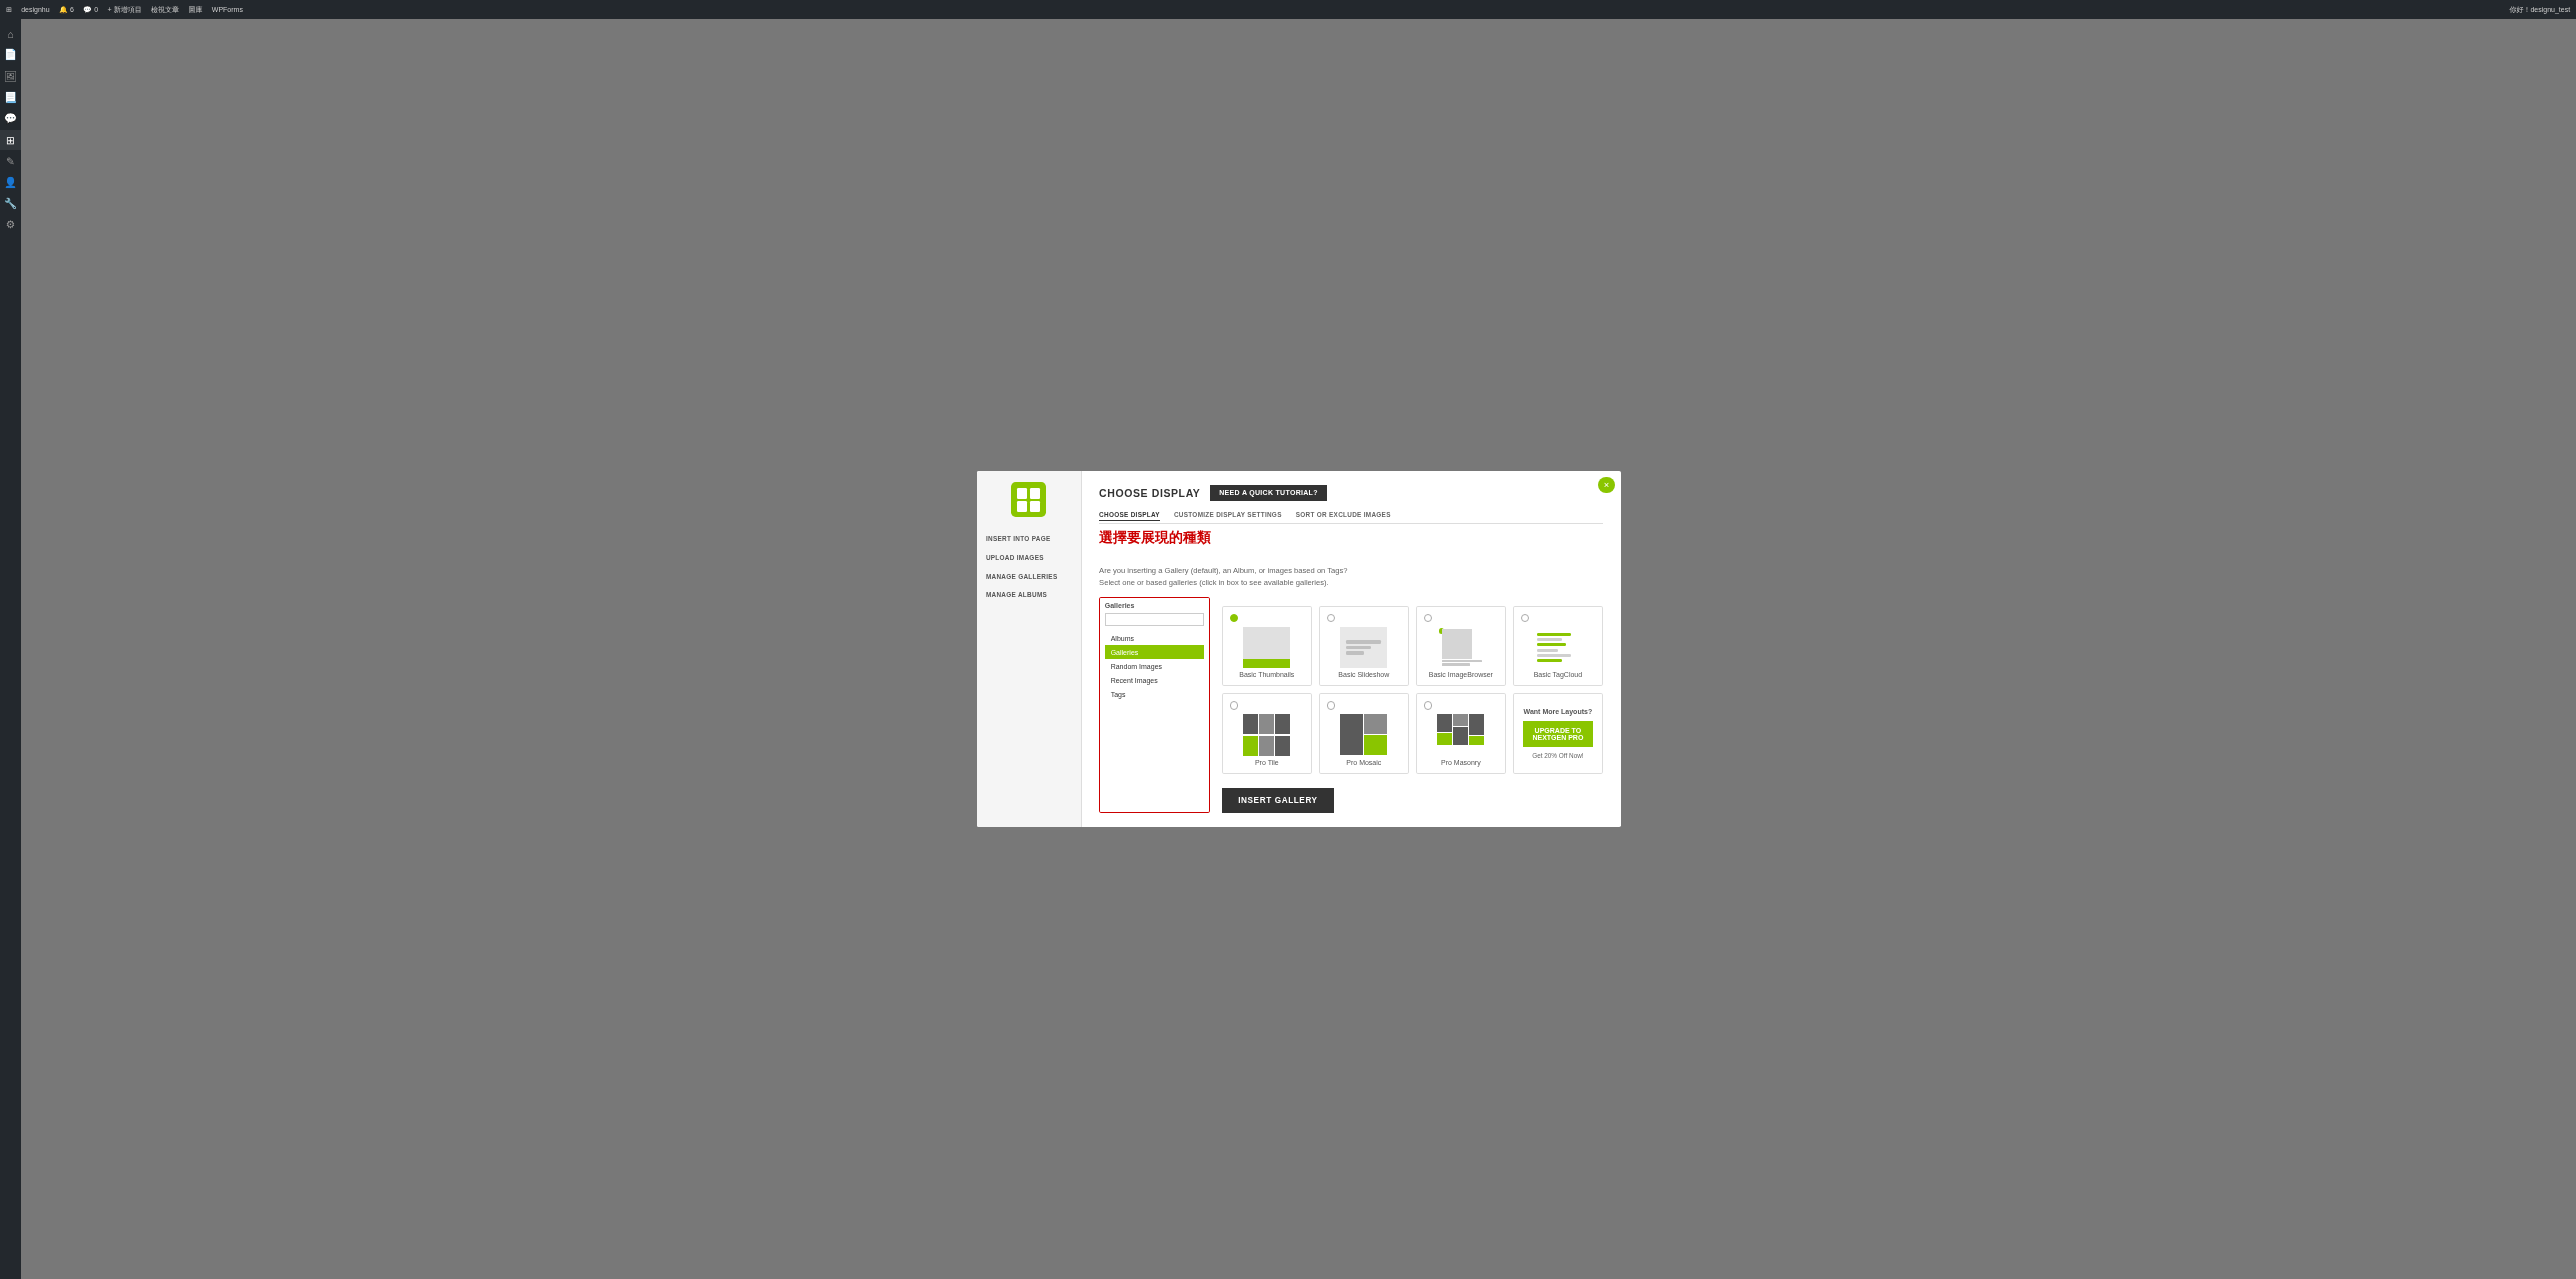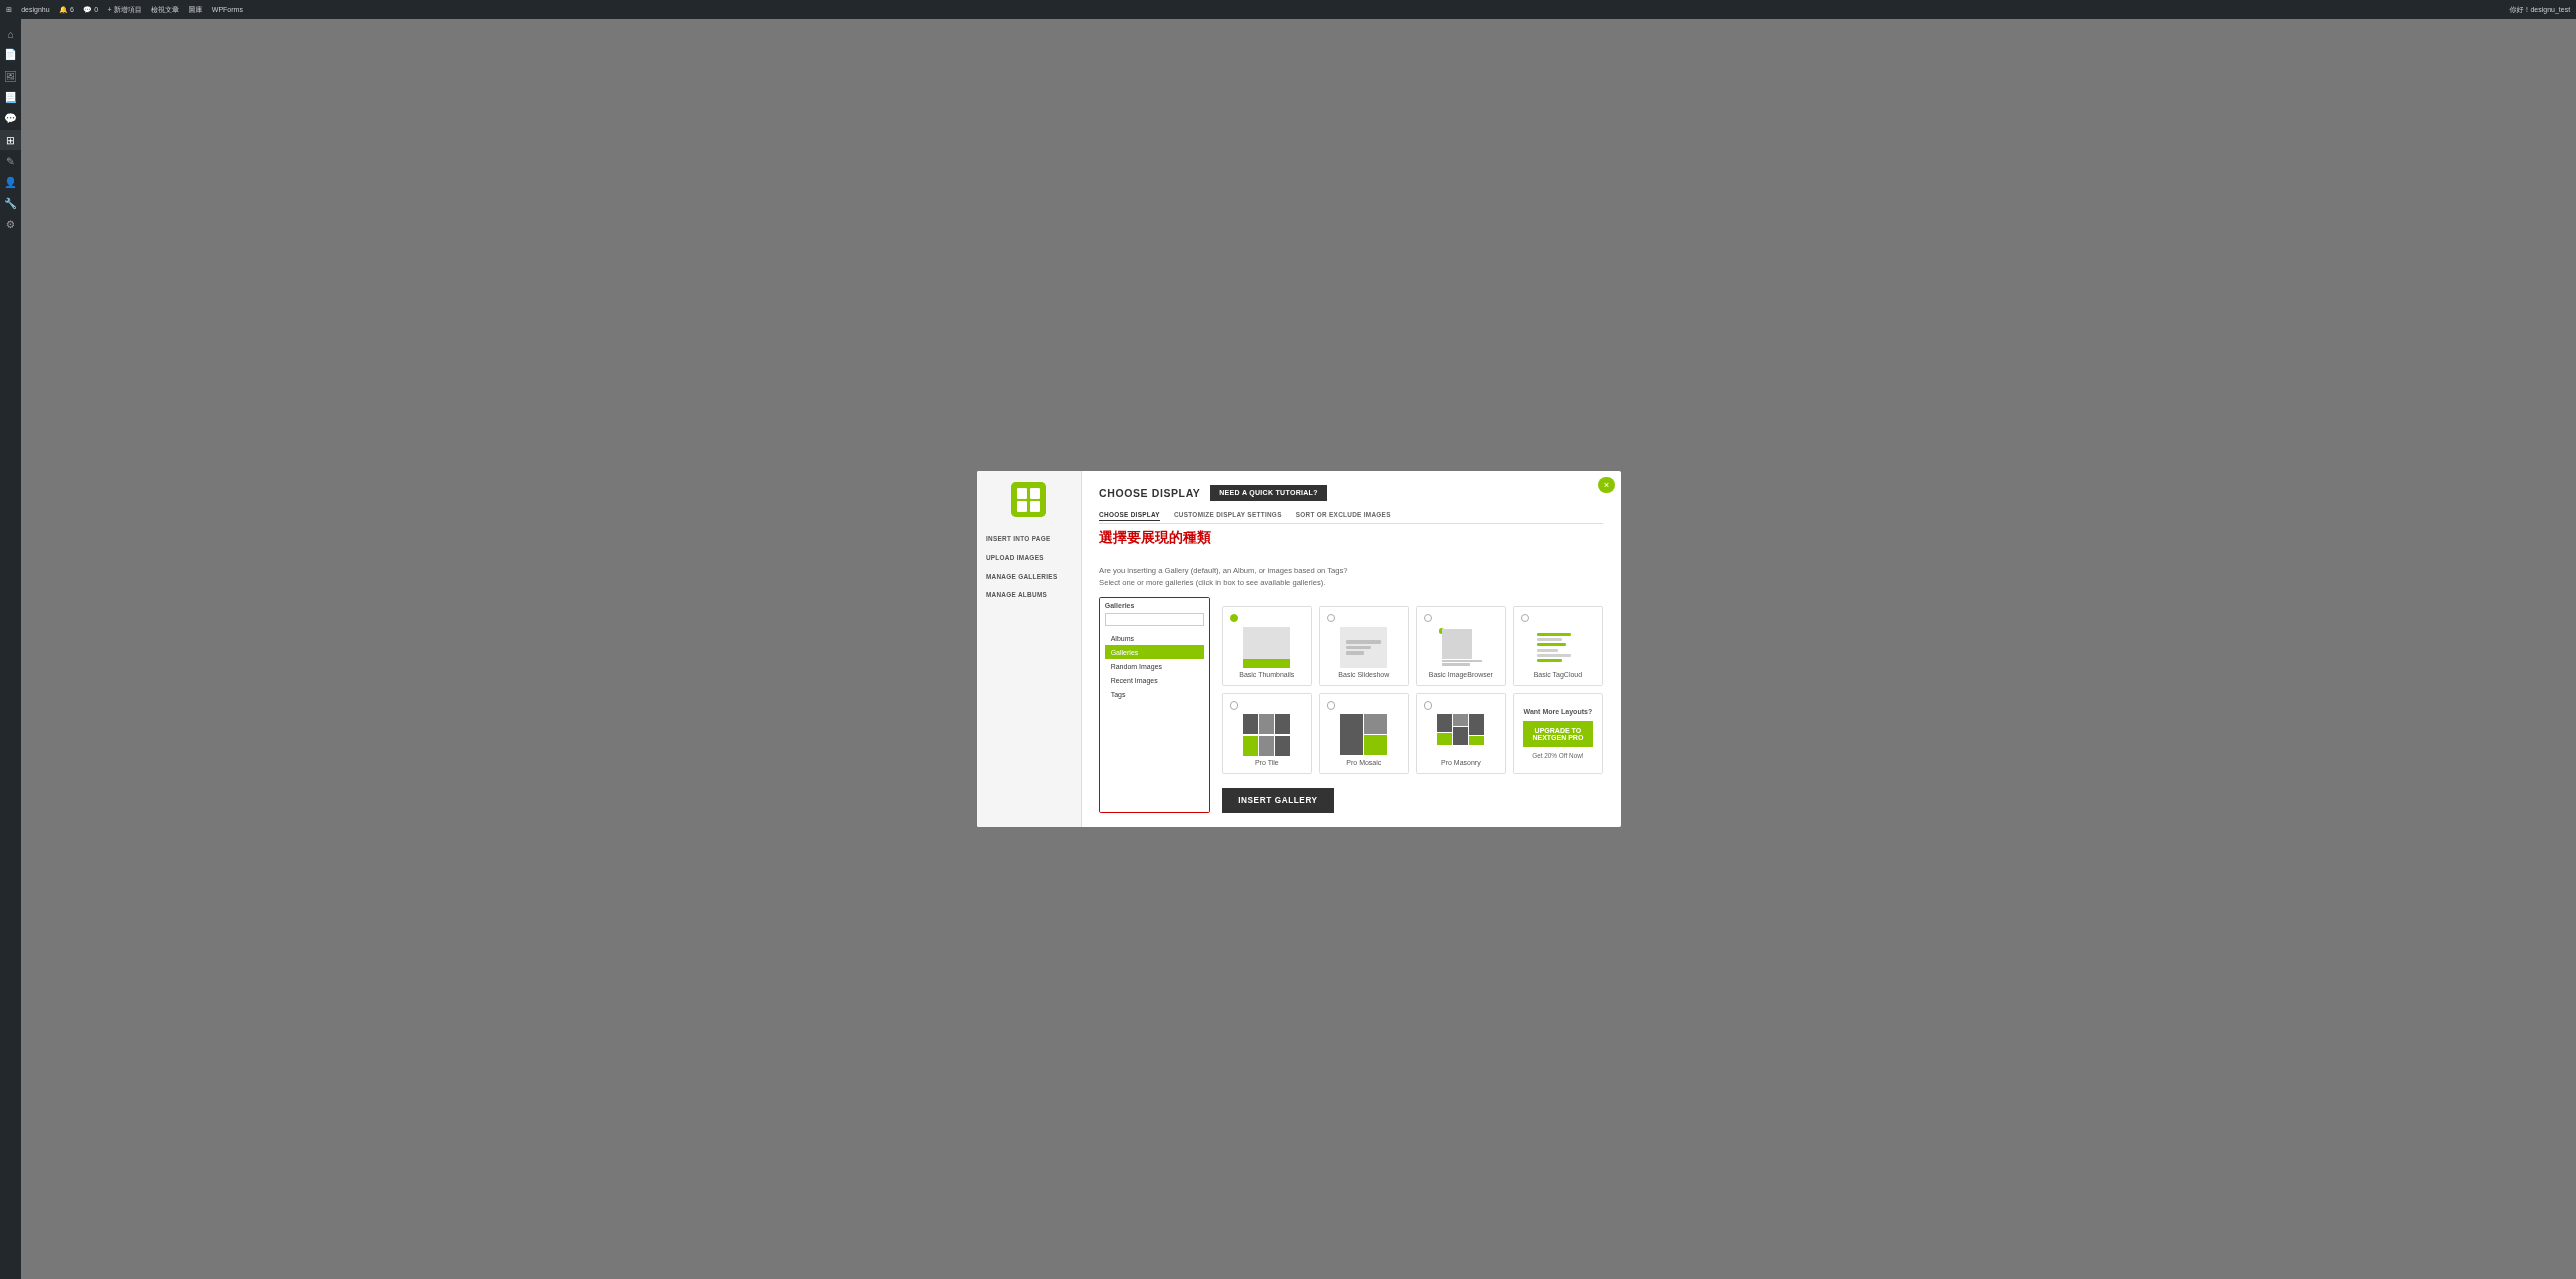--- a/index.html
+++ b/index.html
@@ -565,21 +565,21 @@
 
         <div class="steps-nav">
           <span class="step-item active">CHOOSE DISPLAY</span>
           <span class="step-item">CUSTOMIZE DISPLAY SETTINGS</span>
           <span class="step-item">SORT OR EXCLUDE IMAGES</span>
         </div>
 
         <div class="chinese-label">選擇要展現的種類</div>
 
         <p class="description-text">Are you inserting a Gallery (default), an Album, or images based on Tags?</p>
-        <p class="description-text">Select one or more galleries (click in box to see available galleries).</p>
+        <p class="description-text">Select one or based galleries (click in box to see available galleries).</p>
 
         <div style="display:flex; gap:11.7px; margin-top:9.4px; position:relative;">
 
           <div style="border:1.2px solid #cc0000; border-radius:1.8px; padding:4.7px; width:111px; background:#fff; flex-shrink:0;">
             <div class="dropdown-label">Galleries</div>
             <input type="text" class="dropdown-input" placeholder="" style="">
             <div class="dropdown-option">Albums</div>
             <div class="dropdown-option selected">Galleries</div>
             <div class="dropdown-option">Random Images</div>
             <div class="dropdown-option">Recent Images</div>

